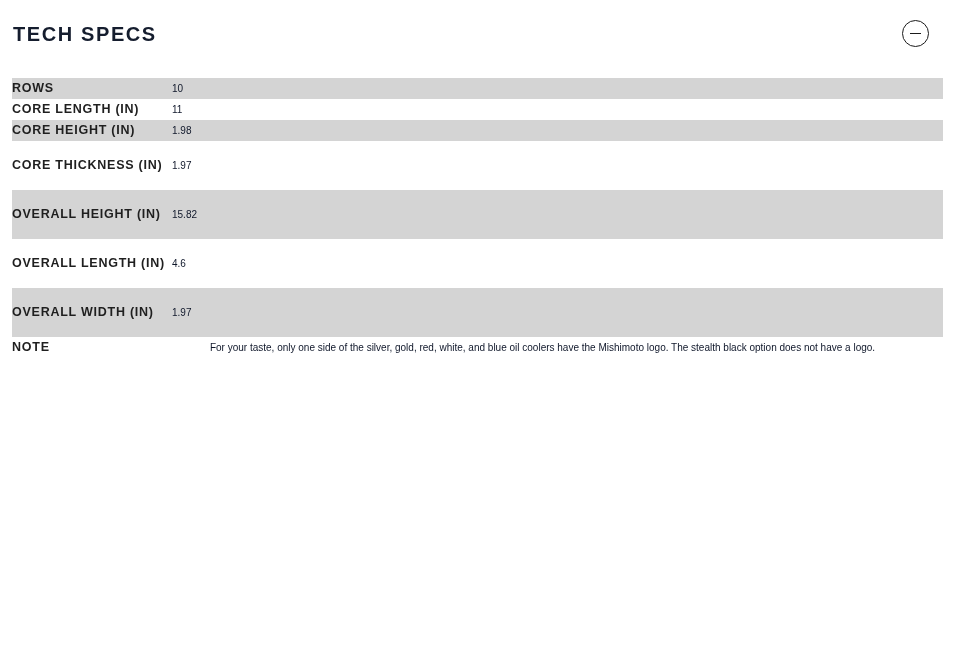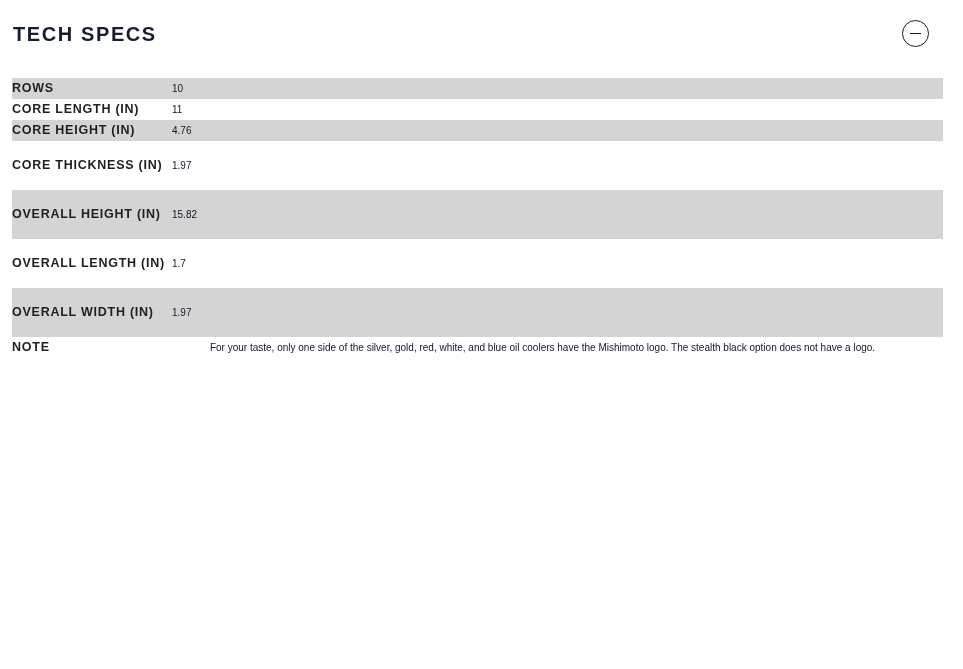--- a/index.html
+++ b/index.html
@@ -127,36 +127,36 @@
         <td class="spec-value">10</td>
       </tr>
 
       <tr class="stripe-off">
         <td class="spec-label">CORE LENGTH (IN)</td>
         <td class="spec-value">11</td>
       </tr>
 
       <tr class="stripe-on">
         <td class="spec-label">CORE HEIGHT (IN)</td>
-        <td class="spec-value">4.76</td>
+        <td class="spec-value">1.98</td>
       </tr>
 
       <tr class="stripe-off row-tall">
         <td class="spec-label">CORE THICKNESS (IN)</td>
         <td class="spec-value">1.97</td>
       </tr>
 
       <tr class="stripe-on row-tall">
         <td class="spec-label">OVERALL HEIGHT (IN)</td>
         <td class="spec-value">15.82</td>
       </tr>
 
       <tr class="stripe-off row-tall">
         <td class="spec-label">OVERALL LENGTH (IN)</td>
-        <td class="spec-value">1.7</td>
+        <td class="spec-value">4.6</td>
       </tr>
 
       <tr class="stripe-on row-tall">
         <td class="spec-label">OVERALL WIDTH (IN)</td>
         <td class="spec-value">1.97</td>
       </tr>
 
 
 
       <tr class="stripe-off note-row">

